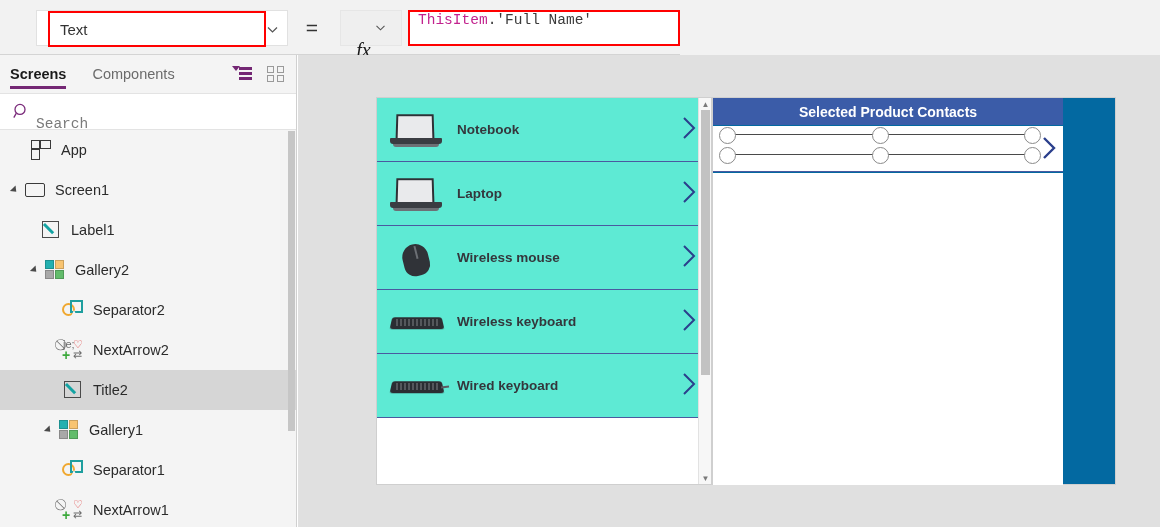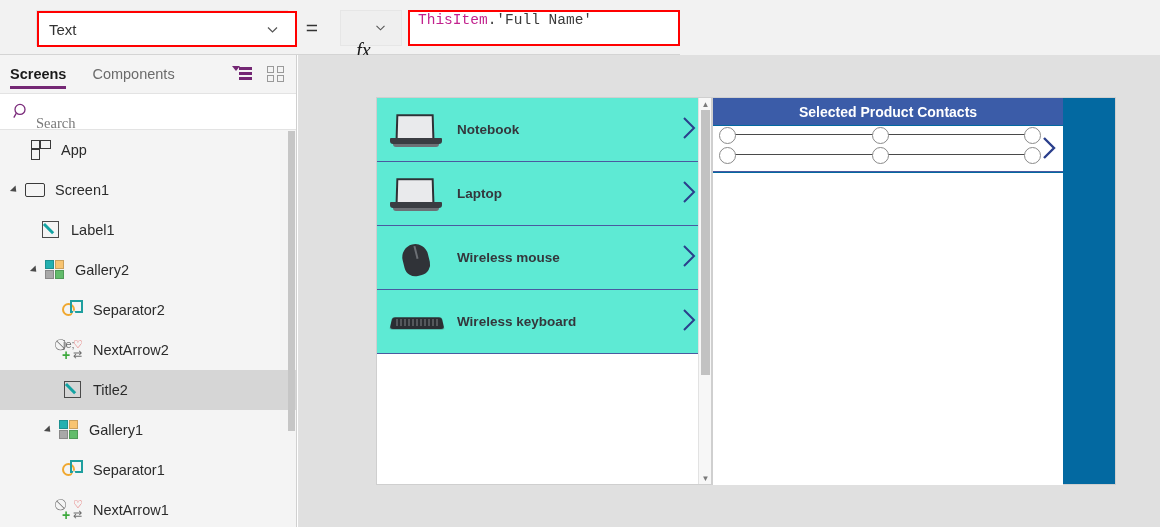--- a/index.html
+++ b/index.html
@@ -18,22 +18,22 @@
     border-bottom: 1px solid #d4d4d4;
   }
   #prop-select-wrap {
     position: absolute; left: 36px; top: 10px;
     width: 252px; height: 36px;
     background: #ffffff;
     border: 1px solid #e1e1e1;
     display: flex; align-items: center;
   }
   #prop-select-box {
-    position: absolute; left: 0px; top: 0px;
-    width: 260px; height: 36px;
+    position: absolute; left: 11px; top: 0px;
+    width: 218px; height: 36px;
     border: 2px solid #ff0000;
     background: #ffffff;
     display: flex; align-items: center;
   }
   #prop-select-value {
     padding-left: 10px;
     font-size: 15px; color: #333333;
     font-family: "Liberation Sans", sans-serif;
   }
   #prop-chevron {
@@ -132,21 +132,21 @@
     border-top: 1px solid #e3e3e3;
     border-bottom: 1px solid #e3e3e3;
     display: flex; align-items: center;
   }
   #search-icon {
     width: 30px; display: flex; align-items: center; justify-content: center;
     margin-left: 6px;
   }
   #search-input {
     border: none; outline: none; background: transparent;
-    font-family: Liberation Serif, serif;
+    font-family: Liberation Mono, monospace;
     font-size: 14.5px; color: #7f1d1d; width: 230px; margin-top: 24px;
   }
   #search-input::placeholder { color: #7a7a7a; }
 
   #tree {
     position: relative;
     height: 396px;
     overflow: hidden;
     background: #f4f4f4;
   }
@@ -599,20 +599,33 @@
           <span class="keys"></span>
       </span>
       <span class="g1-title">Wireless keyboard</span>
       <span class="g1-chev">
         <svg width="16" height="26" viewBox="0 0 16 26">
           <polyline points="3,3 13,13 3,23" fill="none" stroke="#2b3f8c" stroke-width="2"></polyline>
         </svg>
       </span>
     </div>
 
+    <div class="g1-item">
+      <span class="g1-thumb thumb-kbd">
+        <span class="body"></span>
+          <span class="keys"></span>
+          <span class="cable2"></span>
+      </span>
+      <span class="g1-title">Wired keyboard</span>
+      <span class="g1-chev">
+        <svg width="16" height="26" viewBox="0 0 16 26">
+          <polyline points="3,3 13,13 3,23" fill="none" stroke="#2b3f8c" stroke-width="2"></polyline>
+        </svg>
+      </span>
+    </div>
 
     <div id="g1-scrollbar">
       <span class="sb-arrow up">▲</span>
       <div id="g1-scroll-thumb"></div>
       <span class="sb-arrow dn">▼</span>
     </div>
   </div>
 
   <div id="gallery2">
     <div id="g2-header">

